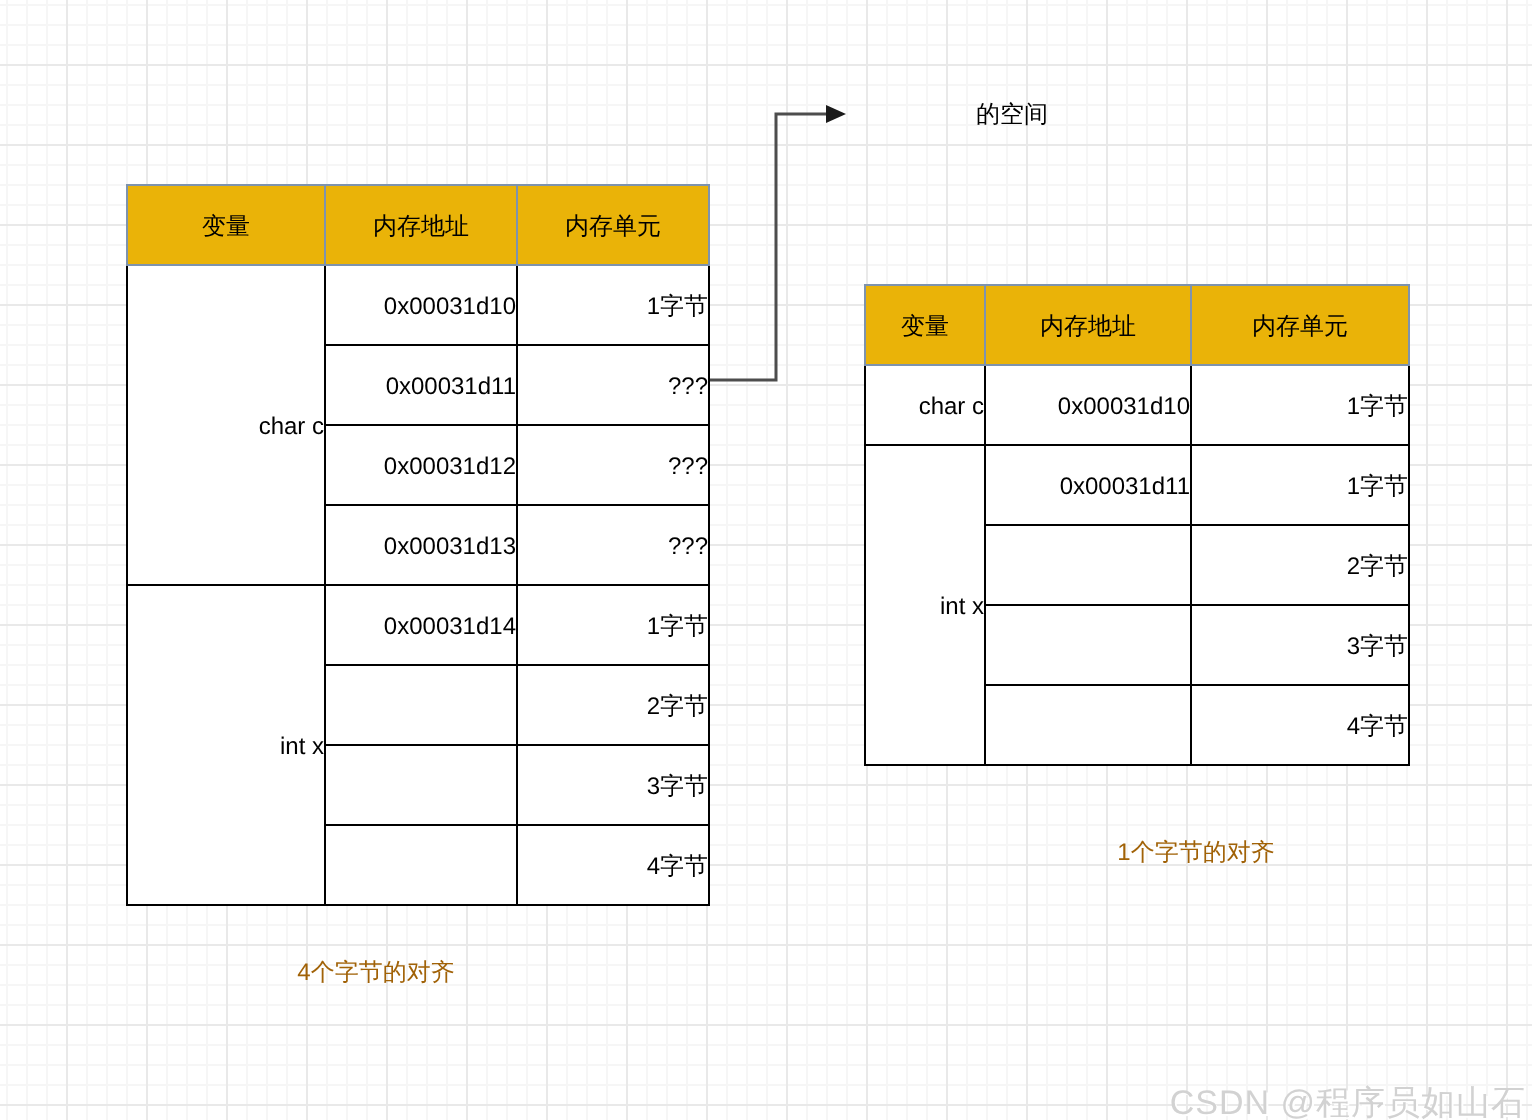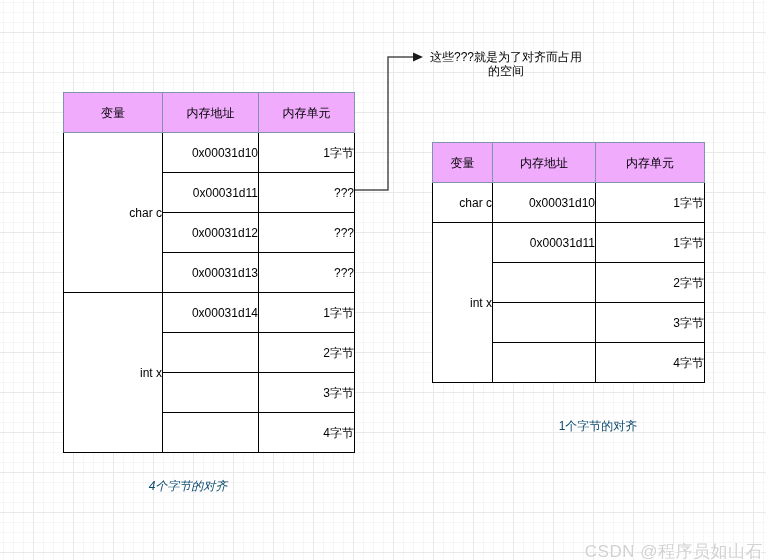--- a/index.html
+++ b/index.html
@@ -16,32 +16,32 @@
     background-position:-7px -8px,-7px -8px,-7px -8px,-7px -8px;
   }
   .abs{position:absolute;}
   table{border-collapse:collapse;table-layout:fixed;background:transparent;}
   th,td{
     padding:0;text-align:center;vertical-align:middle;
     font-size:12px;color:#000;font-weight:normal;
     height:39px;line-height:14px;background:#fff;
   }
   th{
-    background:#f0abfc;
+    background:#eab308;
     border:1px solid #7e93ad;
   }
   td{border:1px solid #000;text-align:right;}
   .tbl-left{left:63px;top:92px;}
   .tbl-right{left:432px;top:142px;}
   .tbl-left .c-var{width:99px}.tbl-left .c-addr{width:96px}.tbl-left .c-unit{width:96px}
   .tbl-right .c-var{width:60px}.tbl-right .c-addr{width:103px}.tbl-right .c-unit{width:109px}
   .caption{
-    font-size:12px;color:#0c4a6e;text-align:center;white-space:nowrap;
+    font-size:12px;color:#a16207;text-align:center;white-space:nowrap;
   }
-  .caption-left{left:118px;top:478px;width:140px;font-style:italic;}
+  .caption-left{left:118px;top:478px;width:140px;}
   .caption-right{left:528px;top:418px;width:140px;}
   .annotation{
     left:421px;top:50px;width:170px;text-align:center;
     font-size:12px;color:#000;line-height:14px;
   }
   .arrow-layer{left:0;top:0;pointer-events:none;}
   .watermark{
     right:3px;top:540px;
     font-size:17px;color:#d2d2d2;letter-spacing:.5px;white-space:nowrap;
     text-shadow:1px 1px 0 #ffffff;
@@ -49,21 +49,20 @@
 </style>
 </head>
 <body>
 
 <svg class="abs arrow-layer" width="766" height="560">
   <path d="M354 190 H388 V57 H413" fill="none" stroke="#4d4d4d" stroke-width="1.5"></path>
   <path d="M413 52.5 L423 57 L413 61.5 Z" fill="#1a1a1a" stroke="none"></path>
 </svg>
 
 <div class="abs annotation">
-  <div>这些???就是为了对齐而占用</div>
   <div>的空间</div>
 </div>
 
 <table class="abs tbl-left">
   <colgroup>
       <col class="c-var">
       <col class="c-addr">
       <col class="c-unit">
     </colgroup>
 <thead>

